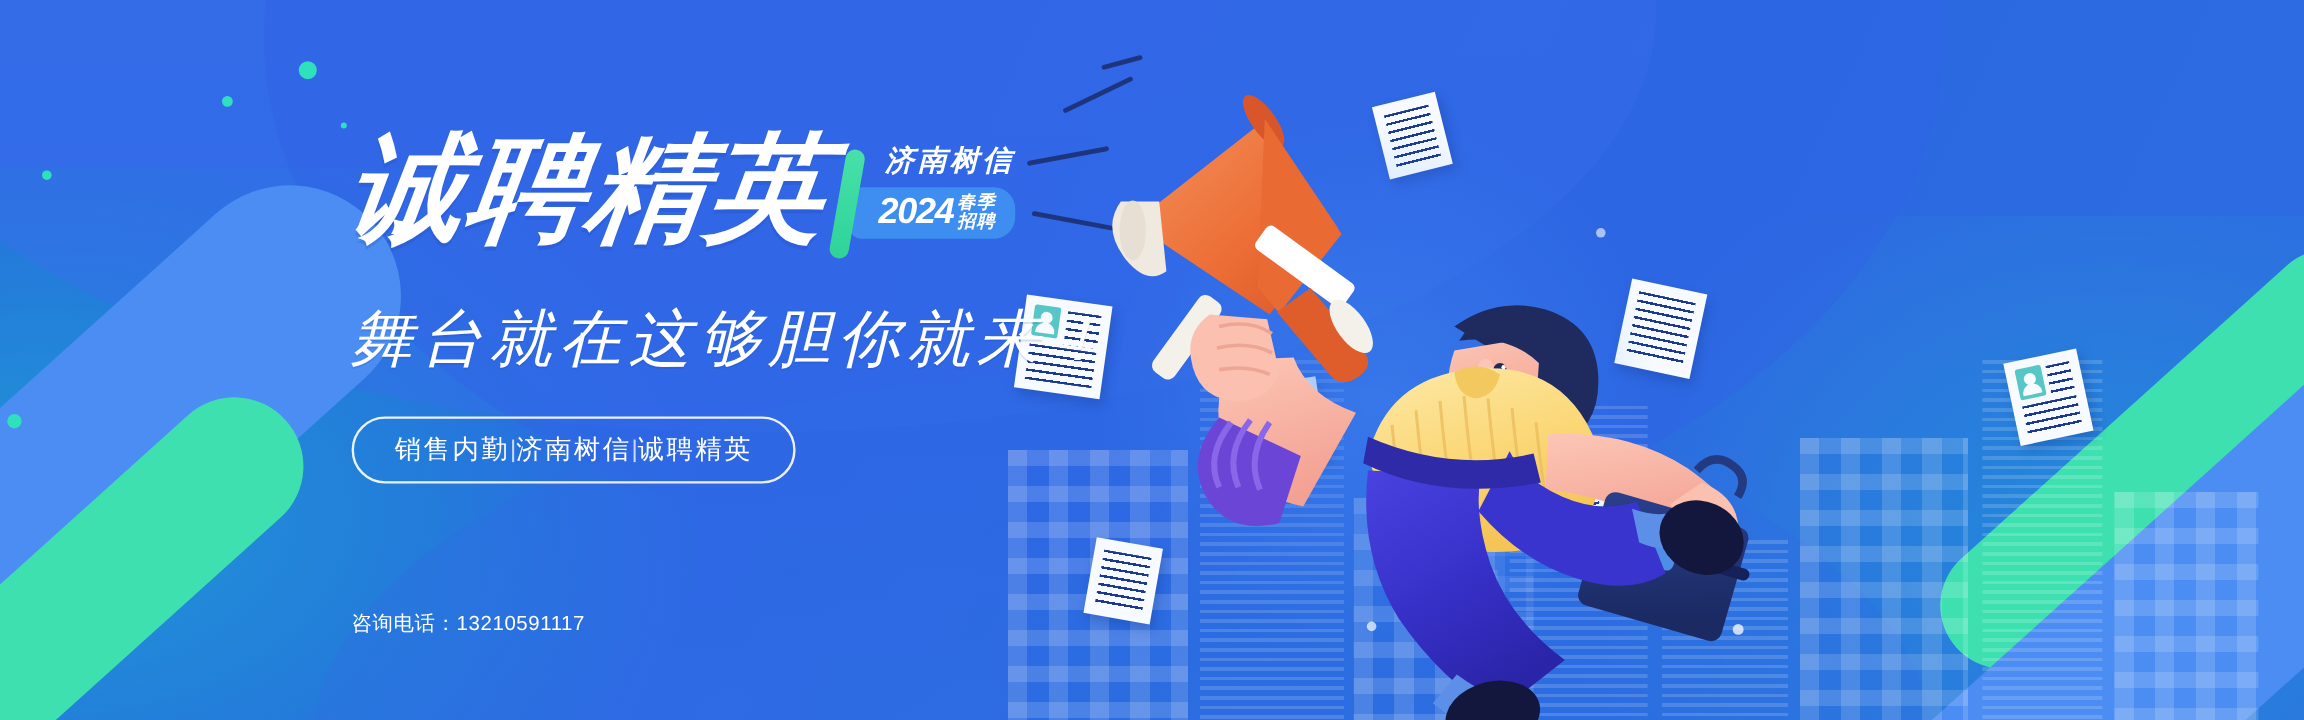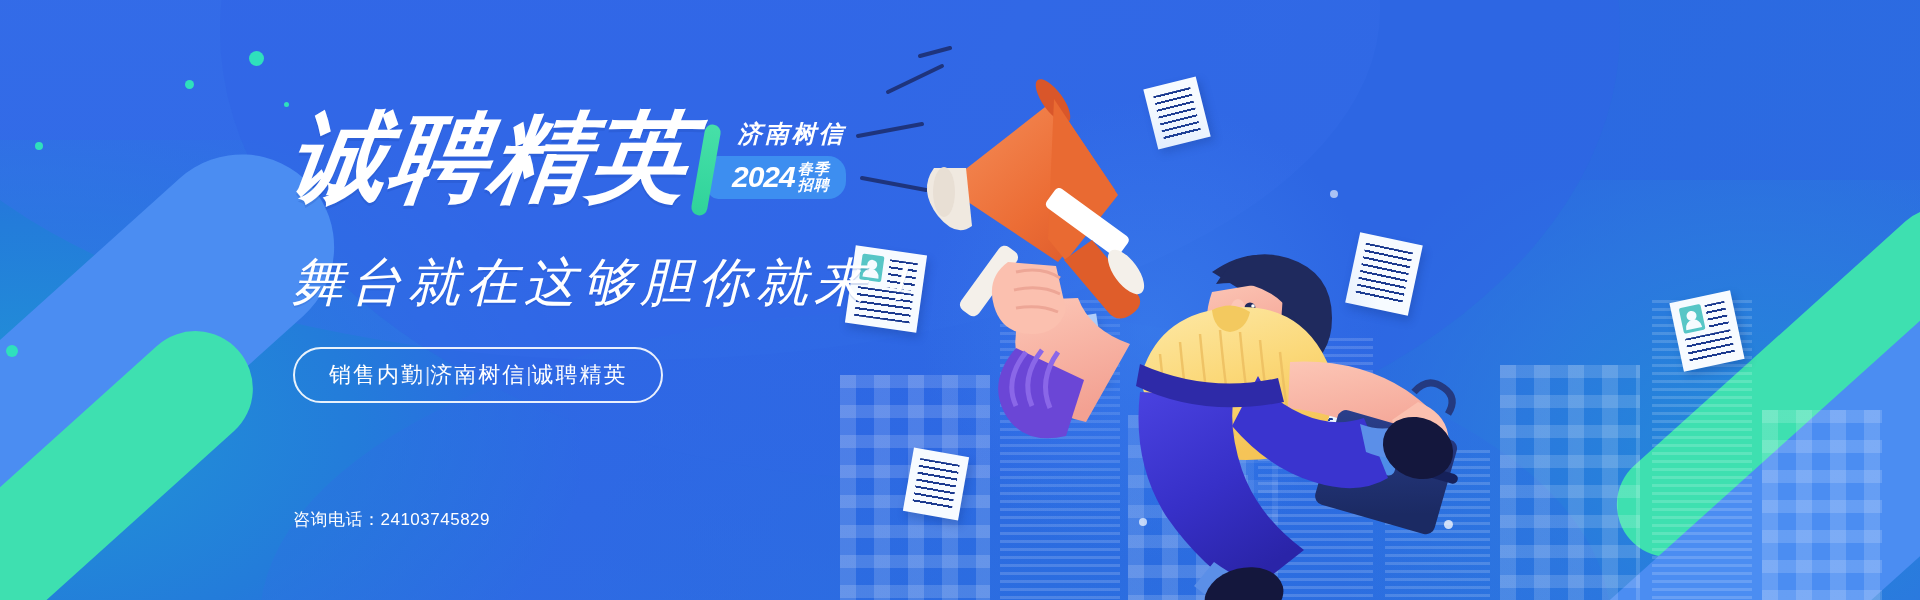--- a/index.html
+++ b/index.html
@@ -378,17 +378,17 @@
 
     <div class="jobs-pill">
       <span class="job">销售内勤</span>
       <span class="sep">|</span>
       <span class="job">济南树信</span>
       <span class="sep">|</span>
       <span class="job">诚聘精英</span>
     </div>
 
     <div class="contact">
-      <span>咨询电话：24103745829</span>
+      <span>咨询电话：13210591117</span>
     </div>
 
   </div>
 </div>
 
 </body></html>

